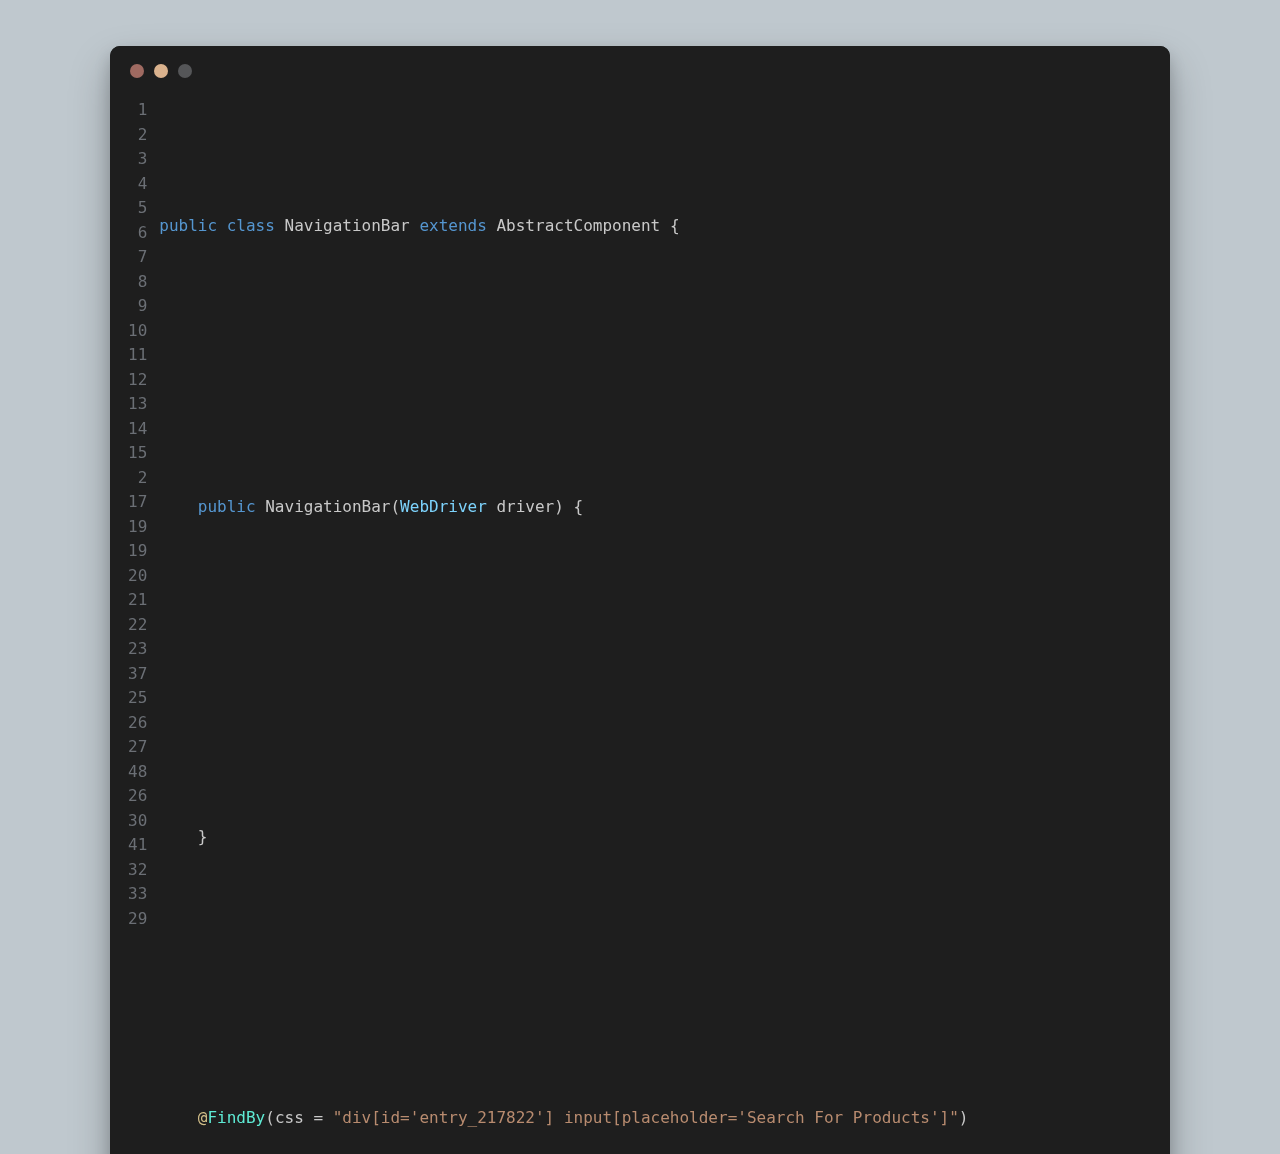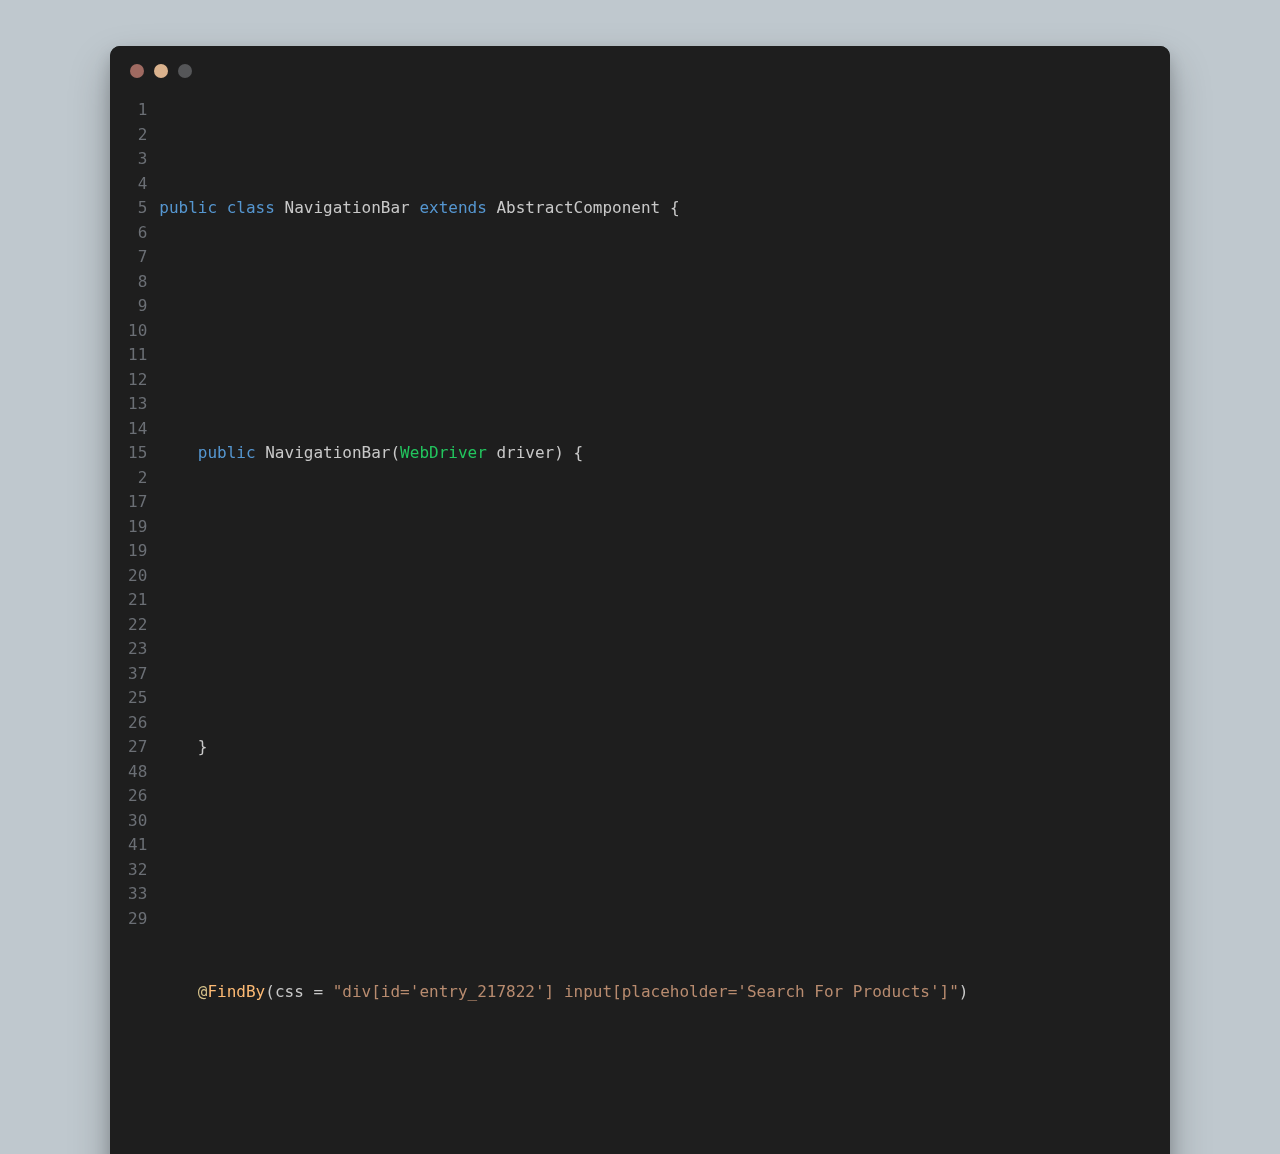--- a/index.html
+++ b/index.html
@@ -65,26 +65,27 @@
     .code {
       color: #c8c8c8;
       white-space: pre;
       flex: 1;
       overflow-x: auto;
     }
 
     .code div {
       height: 24.5px;
       line-height: 24.5px;
+      margin-top: 18px;
     }
 
     .kw { color: #5596d0; }
-    .type { color: #22c55e; }
+    .type { color: #7dd3fc; }
     .anno { color: #d4c08a; }
-    .annoname { color: #fdba74; }
+    .annoname { color: #5eead4; }
     .str { color: #b88b6f; }
 
   </style>
 </head>
 <body>
 
 <div class="editor-window">
 
   <div class="titlebar">
     <div class="dot dot-red"></div>

